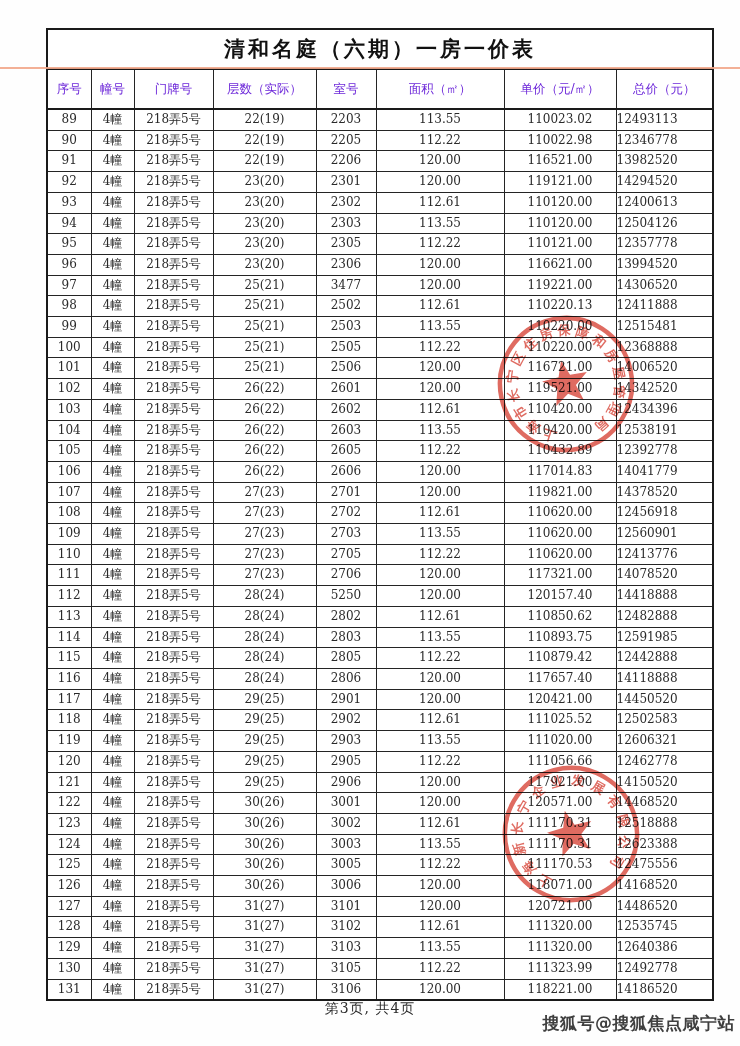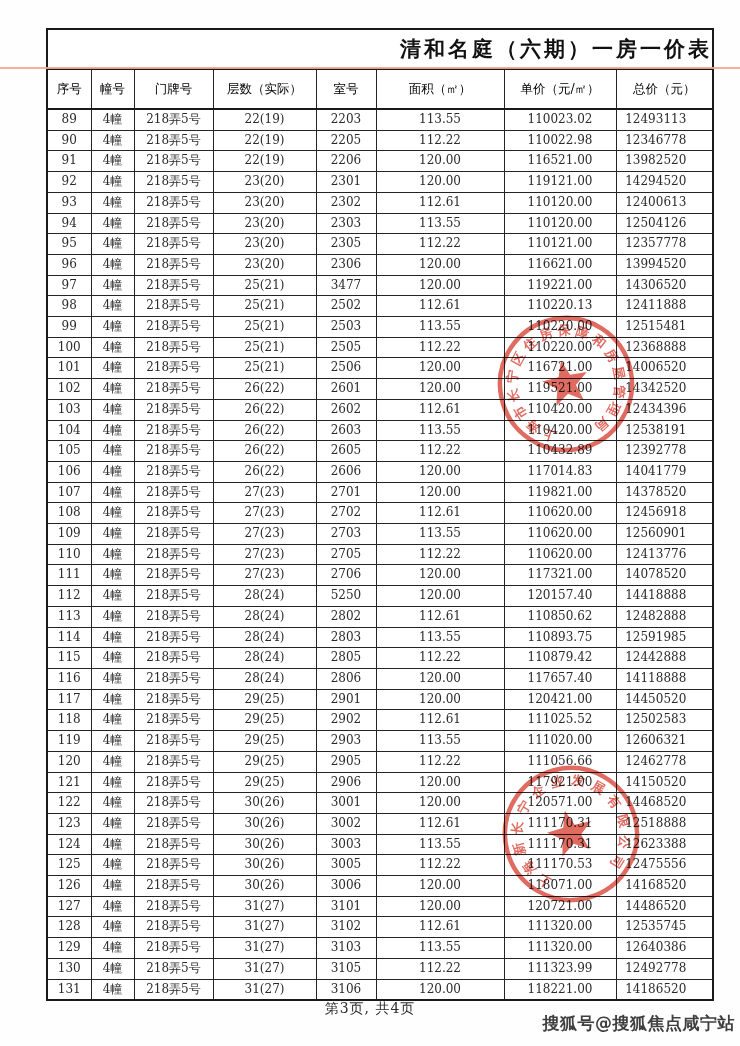--- a/index.html
+++ b/index.html
@@ -21,27 +21,27 @@
   .price-table td,.price-table th{
     border:1px solid #242424;
     font-size:12px;font-weight:normal;
     text-align:center;vertical-align:middle;
     padding:0;overflow:hidden;white-space:nowrap;
     height:19.7px;line-height:19.7px;color:#2a2a2a;
   }
   .price-table{border:2px solid #1a1a1a;}
   .price-table .title-cell{
     height:38px;line-height:38px;font-size:21px;font-weight:bold;
-    letter-spacing:3px;border-bottom:2px solid #1a1a1a;color:#111;text-align:right;
+    letter-spacing:3px;border-bottom:2px solid #1a1a1a;color:#111;
   }
   .price-table thead th{
     height:38px;line-height:38px;font-size:12.5px;
-    border-bottom:2px solid #1a1a1a;color:#000000;
-  }
-  .price-table td.col-total{text-align:center;padding-right:17px;}
+    border-bottom:2px solid #1a1a1a;color:#6d28d9;
+  }
+  .price-table td.col-total{text-align:left;padding-right:17px;}
   .stamp{
     position:absolute;z-index:6;pointer-events:none;
     mix-blend-mode:multiply;opacity:.82;
   }
   .stamp svg{overflow:visible;}
   .footer-pageinfo{
     position:absolute;left:0;top:1000px;width:740px;text-align:center;
     font-size:14px;color:#2c2c2c;letter-spacing:1px;z-index:2;
   }
   .watermark{

